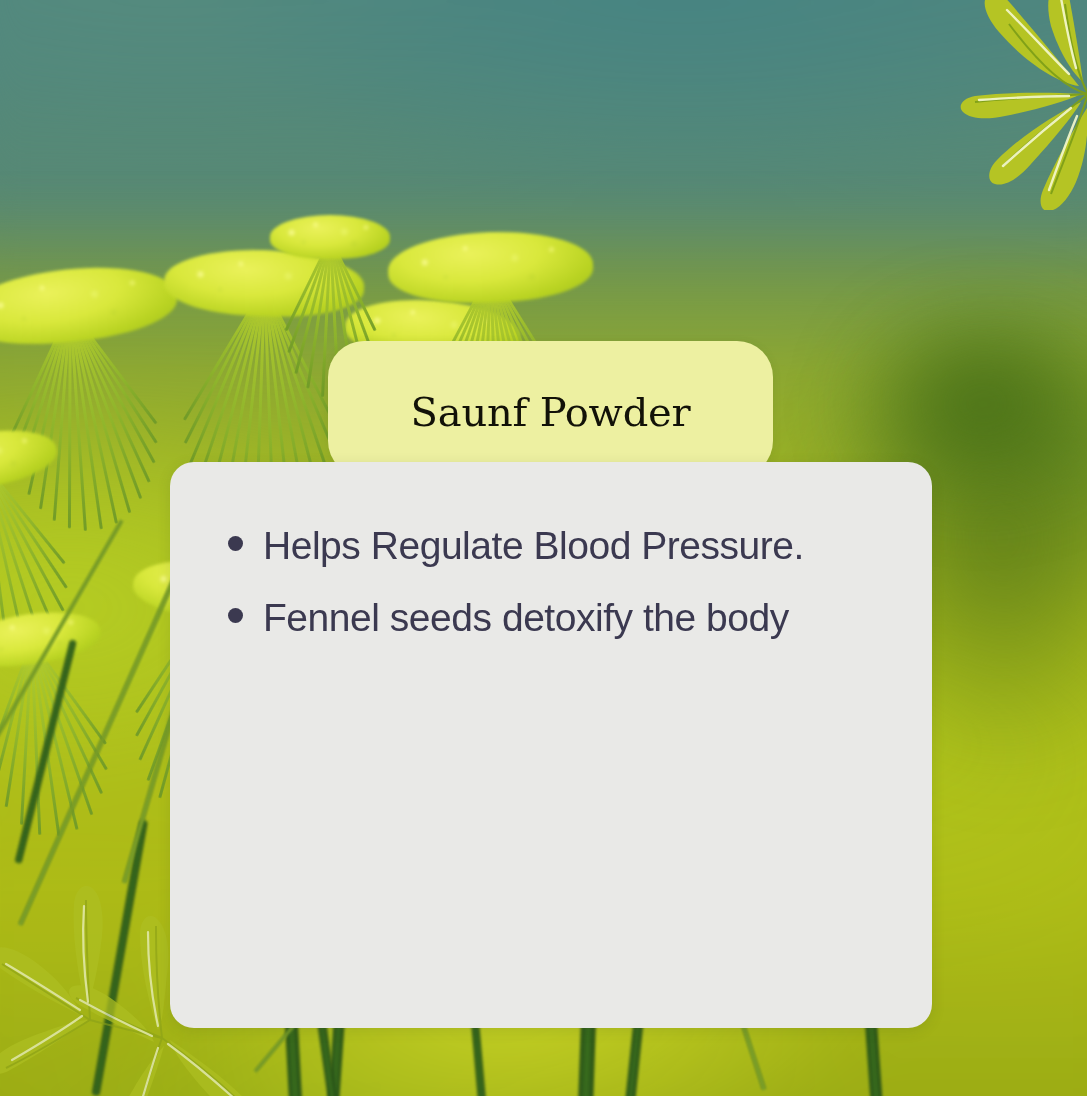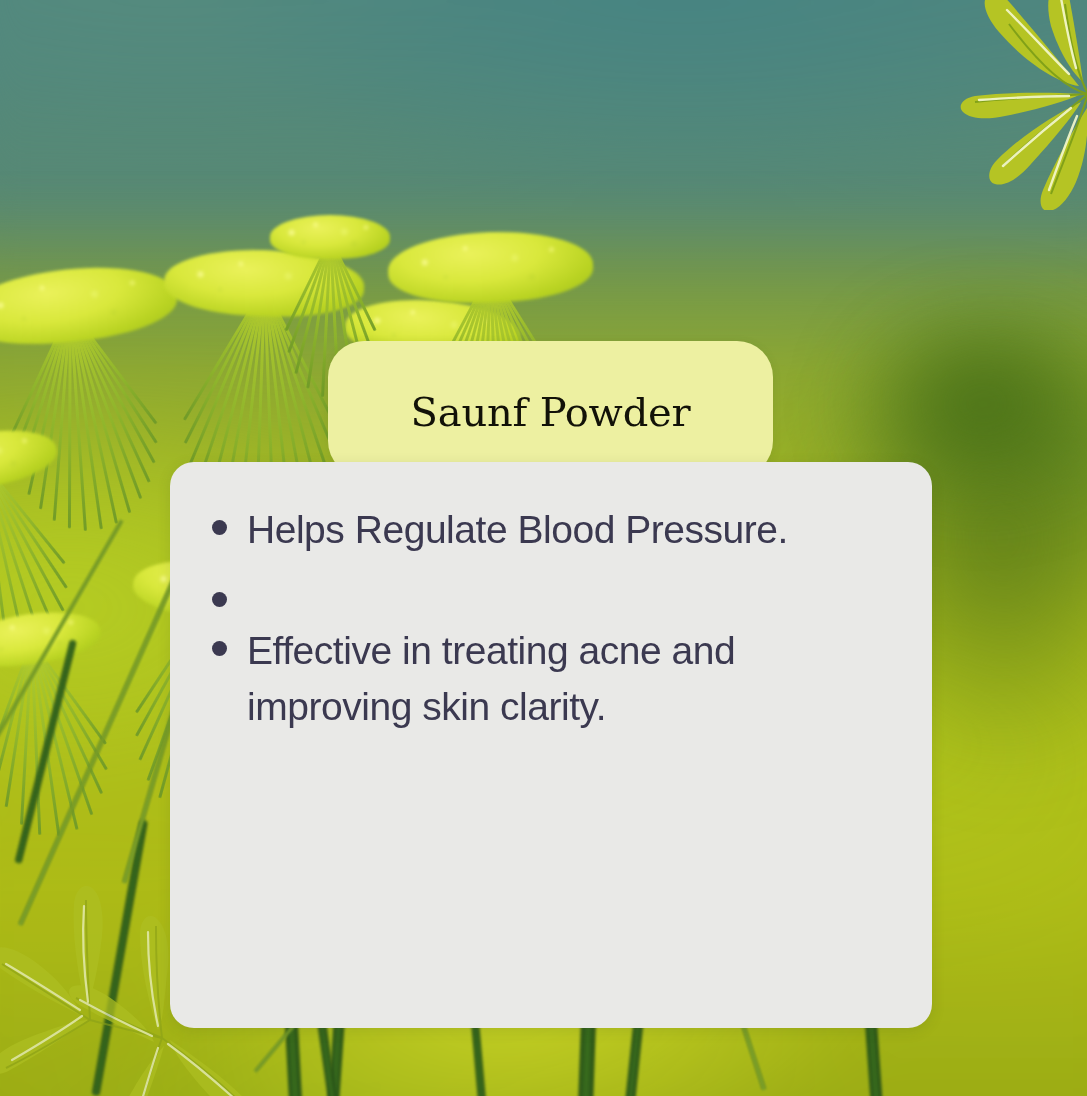--- a/index.html
+++ b/index.html
@@ -194,21 +194,21 @@
     width: 762px;
     height: 566px;
     background: #e9e9e7;
     border-radius: 24px;
     box-shadow: 0 3px 14px rgba(50,70,30,0.13);
     padding: 40px 30px 30px 42px;
     box-sizing: border-box;
   }
   .bullet-list {
     list-style: none;
-    margin: 0;
+    margin: 16px;
     padding: 0;
   }
   .bullet-item {
     display: flex;
     align-items: flex-start;
     margin-bottom: 16px;
   }
   .bullet-dot {
     flex: 0 0 auto;
     width: 15px;
@@ -446,21 +446,18 @@
   </div>
 
   <div class="content-card">
     <ul class="bullet-list" id="bullet-list">
         <li class="bullet-item">
           <span class="bullet-dot"></span>
           <span class="bullet-text">Helps Regulate Blood Pressure.</span>
         </li>
         <li class="bullet-item">
           <span class="bullet-dot"></span>
-        </li>
-        <li class="bullet-item">
-          <span class="bullet-dot"></span>
-          <span class="bullet-text">Effective in treating acne and improving skin clarity.</span>
+          <span class="bullet-text">Fennel seeds detoxify the body</span>
         </li>
       </ul>
   </div>
 
 </div>
 
 </body></html>

